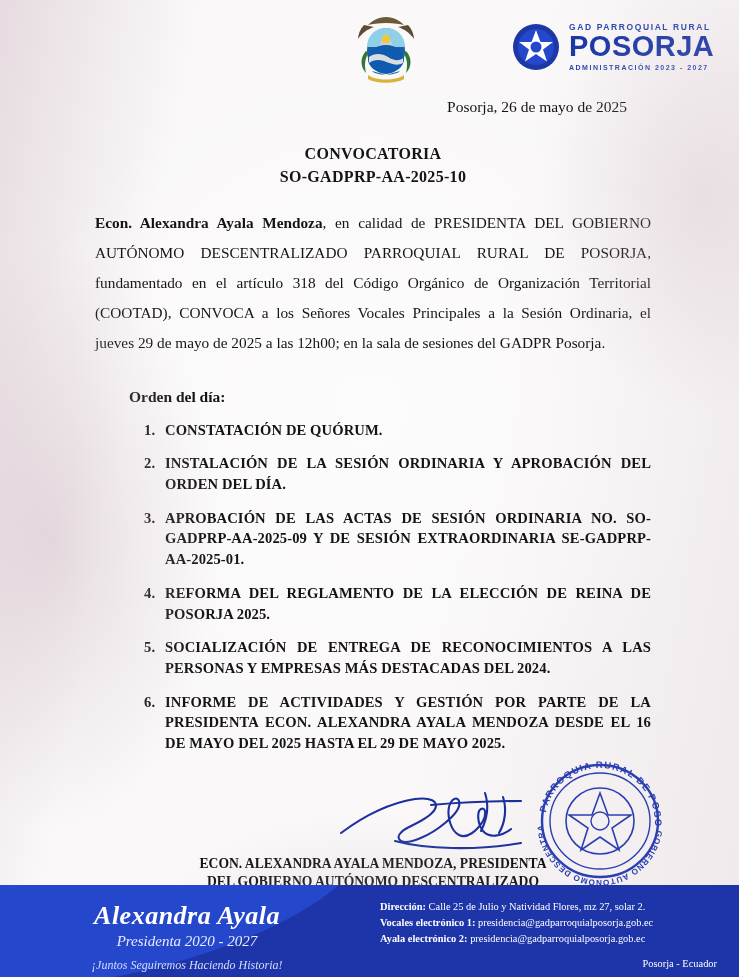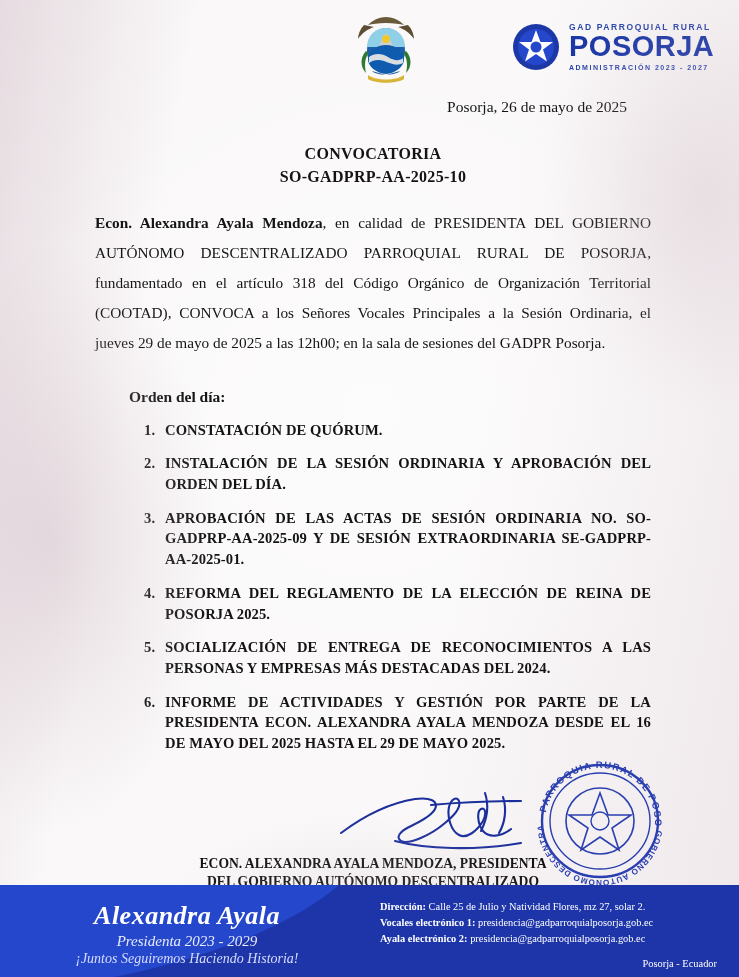--- a/index.html
+++ b/index.html
@@ -220,22 +220,22 @@
   .fname-2 {
     font-family: "Liberation Serif", serif;
     font-style: italic;
     font-size: 15px;
     margin-top: 2px;
     color: #e8ecff;
   }
   .fname-3 {
     font-family: "Liberation Serif", serif;
     font-style: italic;
-    font-size: 14px;
-    margin-top: 1px;
+    font-size: 12px;
+    margin-top: 8px;
     color: #d7ddff;
   }
   .fcontact {
     position: absolute;
     left: 380px;
     top: 14px;
     color: #ffffff;
     font-family: "Liberation Serif", serif;
     font-size: 10.4px;
     line-height: 1.52;
@@ -360,21 +360,21 @@
       </div>
     </div>
   </div>
 
   <div class="paper-shade2"></div>
 
   <div class="footer">
     <div class="footer-inner">
       <div class="fname">
         <div class="fname-1">Alexandra Ayala</div>
-        <div class="fname-2">Presidenta 2023 - 2029</div>
+        <div class="fname-2">Presidenta 2020 - 2027</div>
         <div class="fname-3">¡Juntos Seguiremos Haciendo Historia!</div>
       </div>
 
       <div class="fcontact">
         <div>
           <span class="lbl">Dirección:</span>
           <span>Calle 25 de Julio y Natividad Flores, mz 27, solar 2.</span>
         </div>
         <div>
           <span class="lbl">Vocales electrónico 1:</span>

